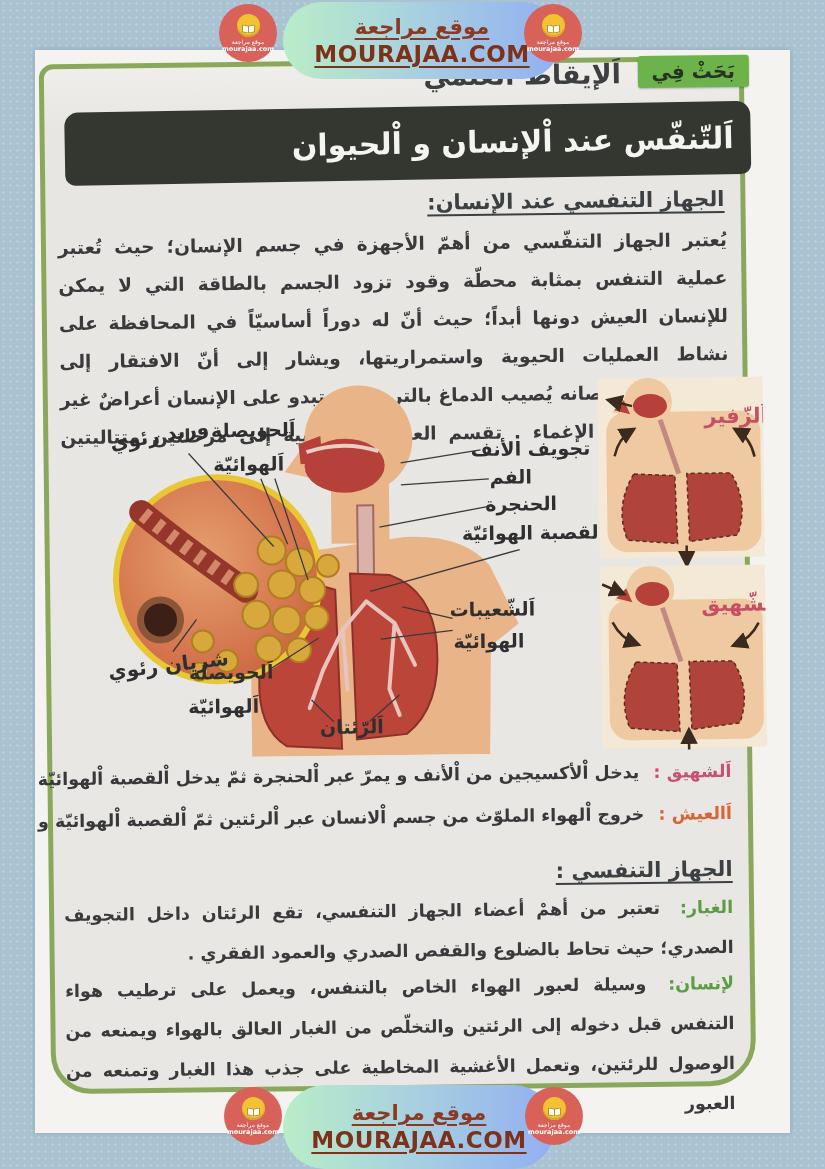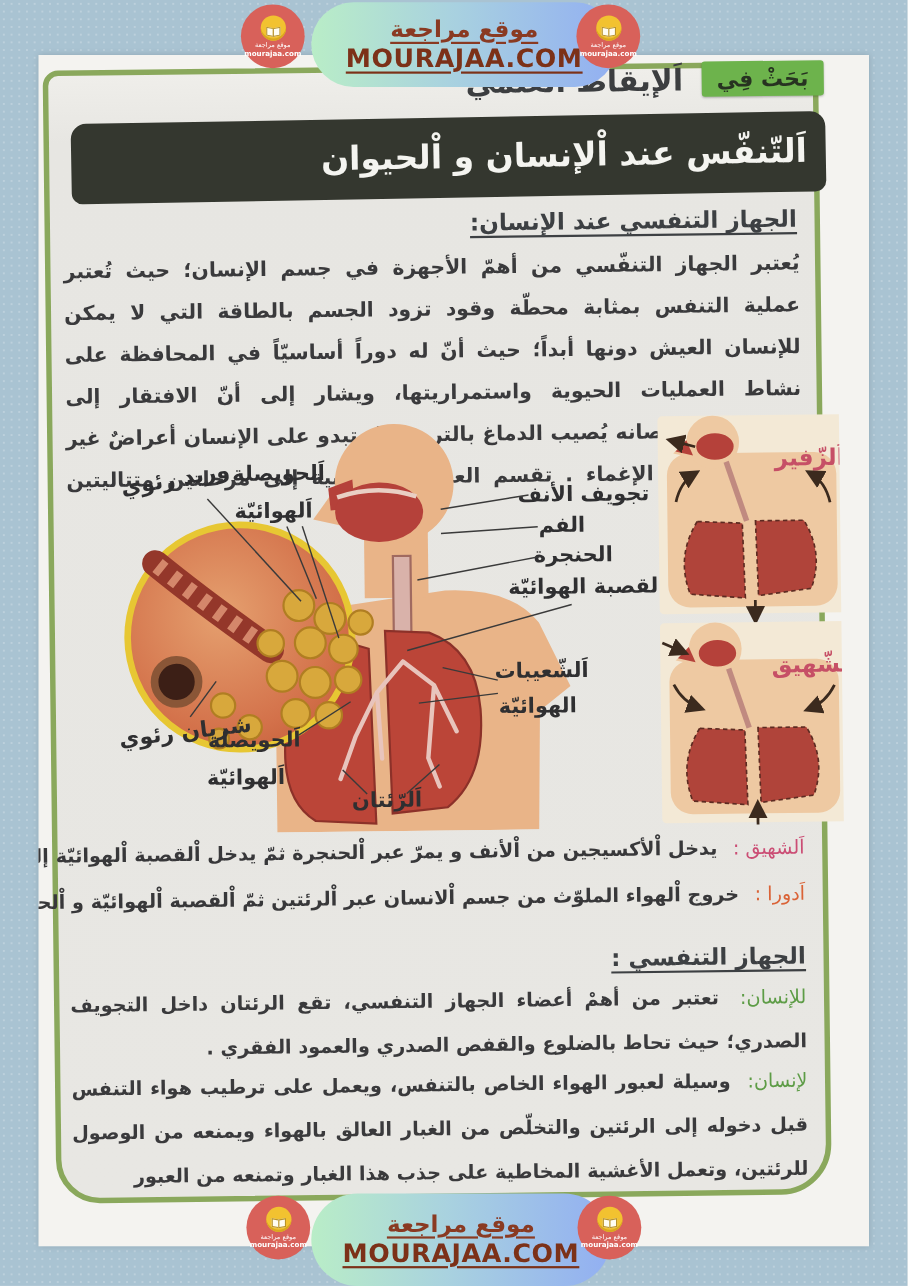--- a/index.html
+++ b/index.html
@@ -87,21 +87,21 @@
     position:absolute; top:160px; right:14px; left:12px;
     font-size:18.5px; font-weight:600; line-height:38px;
     text-align:justify; color:#3a3a3c;
   }
 
   .diagram { position:absolute; top:312px; left:0; }
 
   .def { position:absolute; right:16px; left:6px; font-size:17.5px; font-weight:600; white-space:nowrap; color:#38383a; }
   .def-inhale { top:700px; }
   .def-exhale { top:742px; }
-  .term { font-weight:normal; margin-left:8px; }
+  .term { font-weight:bold; margin-left:8px; }
   .term-pink { color:#cb4e75; }
   .term-orange { color:#da6337; }
   .term-green { color:#5d9c46; }
 
   .h2 {
     position:absolute; top:796px; right:16px;
     font-size:21px; font-weight:bold; color:#3d4043;
     text-decoration:underline; text-underline-offset:5px; text-decoration-thickness:1.5px;
     white-space:nowrap;
   }
@@ -261,28 +261,28 @@
             <path d="M552,210 L572,219" marker-end="url(#arw)"></path>
           </g>
         </g>
       </svg>
 
       <p class="def def-inhale">
         <span class="term term-pink">اَلشهيق :</span>
         <span>يدخل اْلأكسيجين من اْلأنف و يمرّ عبر اْلحنجرة ثمّ يدخل اْلقصبة اْلهوائيّة إلى اْلرّئتين .</span>
       </p>
       <p class="def def-exhale">
-        <span class="term term-orange">اَدورا :</span>
+        <span class="term term-orange">اَالعيش :</span>
         <span>خروج اْلهواء الملوّث من جسم اْلانسان عبر اْلرئتين ثمّ اْلقصبة اْلهوائيّة و اْلحنجرة ثمّ اْلفم .</span>
       </p>
 
       <div class="h2">الجهاز التنفسي :</div>
 
       <p class="entry entry-lungs">
-        <span class="term term-green">للإنسان:</span>
+        <span class="term term-green">الغبار:</span>
         <span>تعتبر من أهمْ أعضاء الجهاز التنفسي، تقع الرئتان داخل التجويف الصدري؛ حيث تحاط بالضلوع والقفص الصدري والعمود الفقري .</span>
       </p>
       <p class="entry entry-nose">
         <span class="term term-green">لإنسان:</span>
         <span>وسيلة لعبور الهواء الخاص بالتنفس، ويعمل على ترطيب هواء التنفس قبل دخوله إلى الرئتين والتخلّص من الغبار العالق بالهواء ويمنعه من الوصول للرئتين، وتعمل الأغشية المخاطية على جذب هذا الغبار وتمنعه من العبور</span>
       </p>
 
     </div>
   </div>
 </div>

